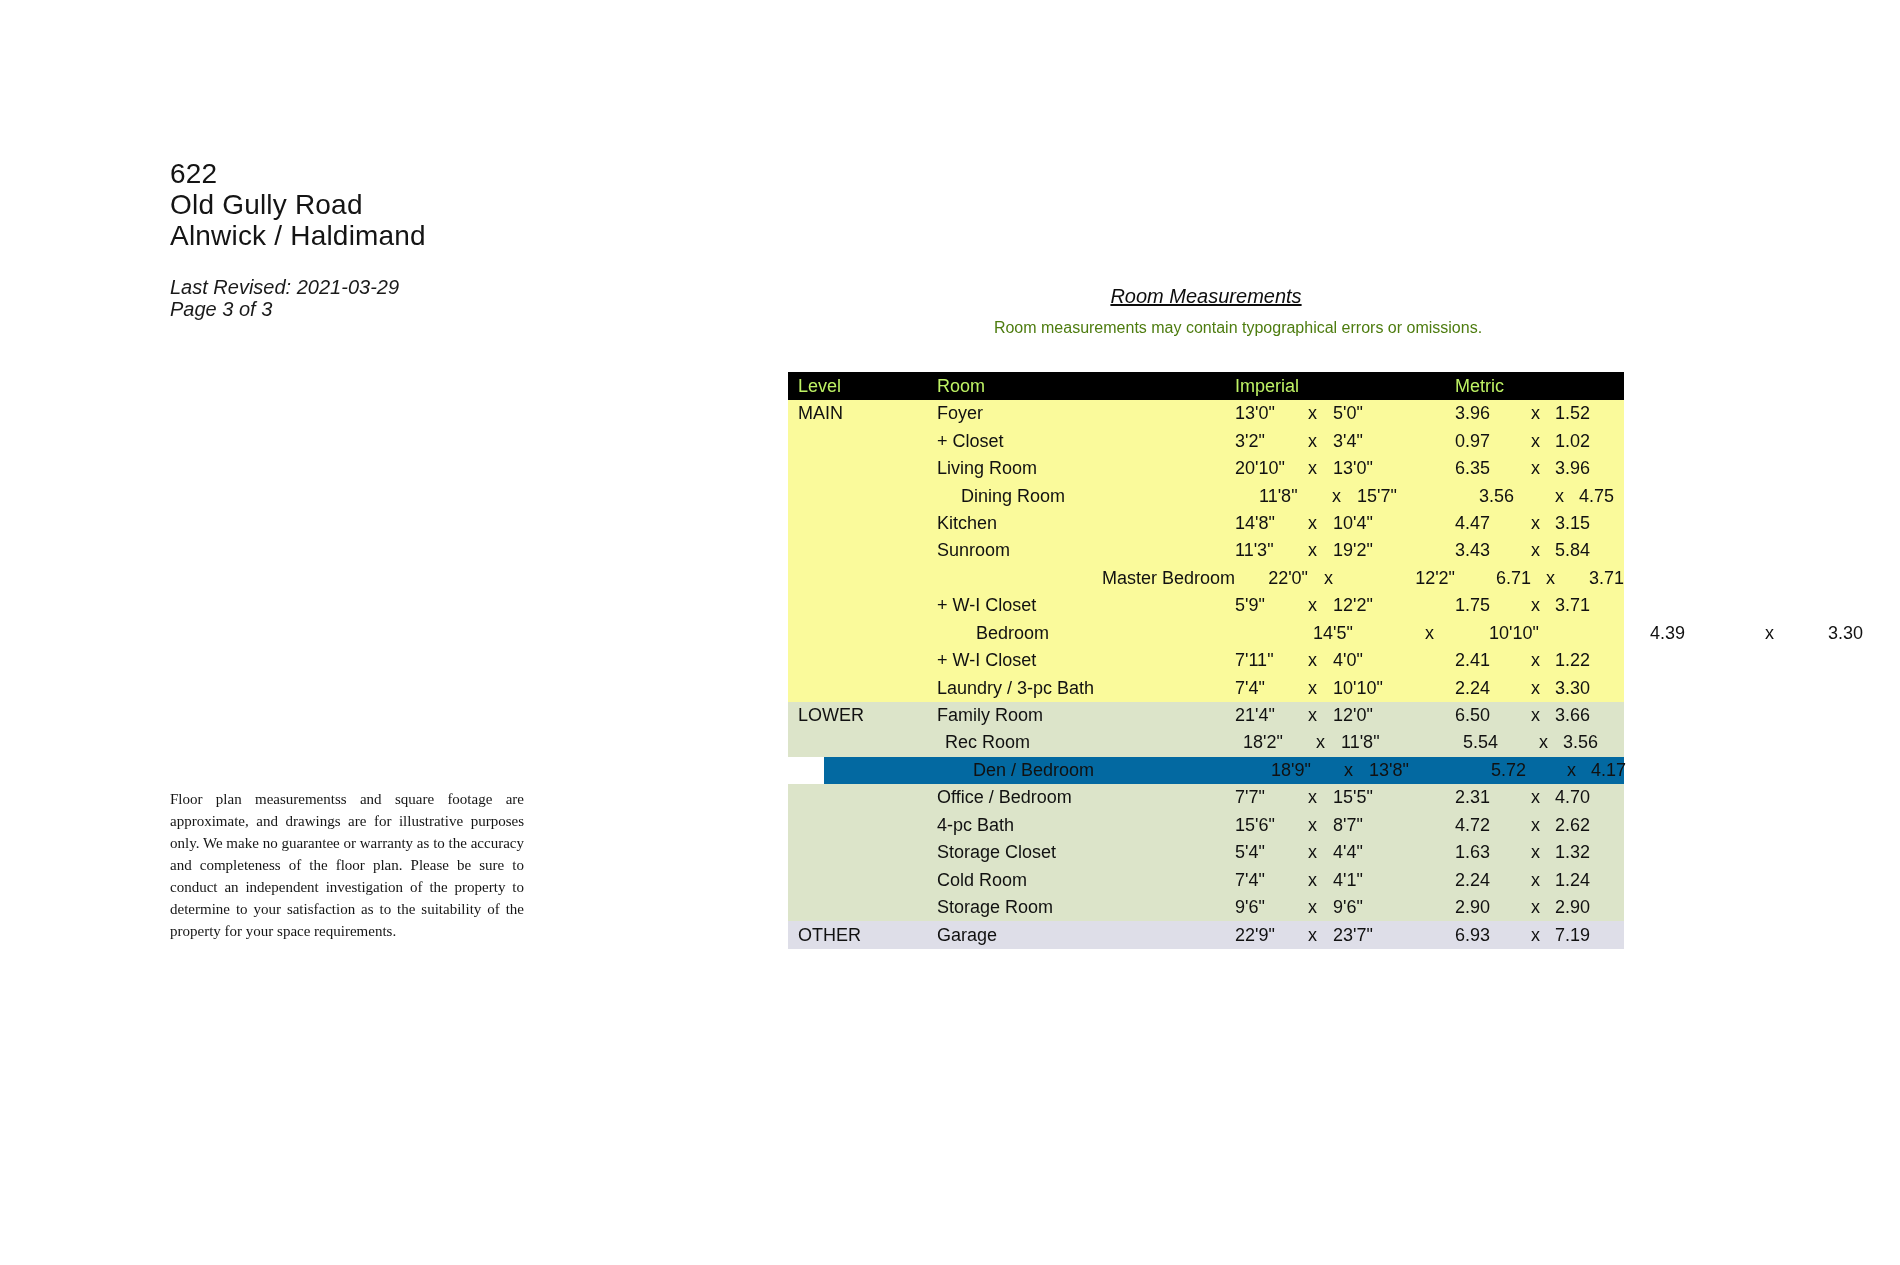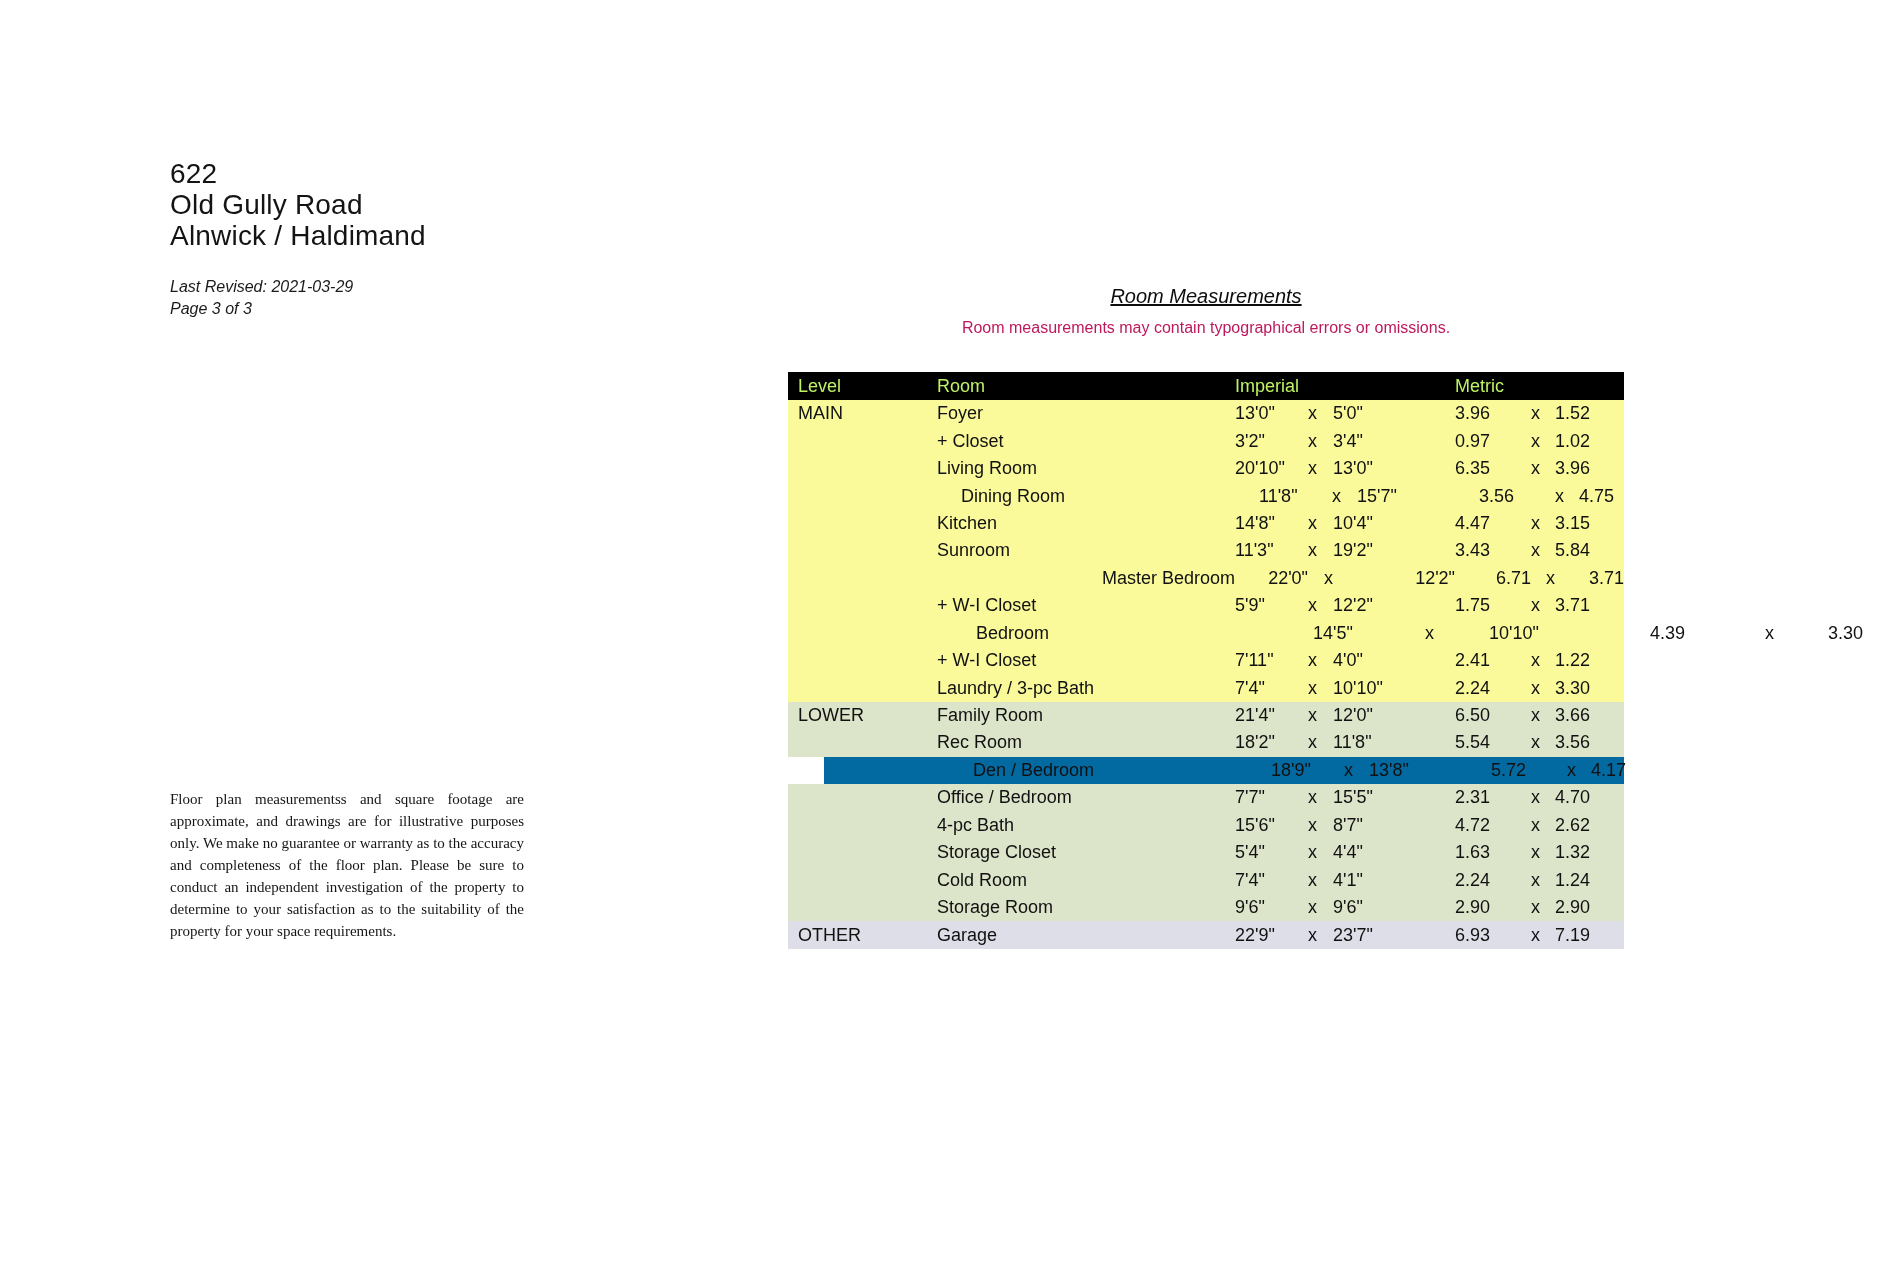--- a/index.html
+++ b/index.html
@@ -19,21 +19,21 @@
     left:170px; top:158px;
     font-size:28px;
     line-height:31px;
     color:#141414;
     letter-spacing:0.2px;
   }
   .meta {
     position:absolute;
     left:170px; top:276px;
     font-style:italic;
-    font-size:16px;
+    font-size:20px;
     line-height:22px;
     color:#1a1a1a;
   }
   .disclaimer {
     position:absolute;
     left:170px; top:788px;
     width:354px;
     font-family:"Liberation Serif", serif;
     font-size:15px;
     line-height:22px;
@@ -46,25 +46,25 @@
     left:788px; top:285px;
     width:836px;
     text-align:center;
     font-size:20px;
     text-decoration:underline;
     color:#0d0d0d;
     font-style:italic;
   }
   .tbl-subtitle {
     position:absolute;
-    left:788px; top:319px;
+    left:820px; top:319px;
     width:836px;
     text-align:center;
     font-size:16px;
-    color:#be185d;
+    color:#4d7c0f;
   }
   .tbl {
     position:absolute;
     left:788px; top:372px;
     width:836px;
     font-size:18px;
   }
   .trow {
     display:grid;
     grid-template-columns:149px 298px 73px 25px 122px 76px 24px 69px;
@@ -223,21 +223,21 @@
         <div class="trow" style="background: rgb(220, 228, 201);">
           <div class="tcell c0">LOWER</div>
           <div class="tcell c1">Family Room</div>
           <div class="tcell c2">21'4"</div>
           <div class="tcell c3">x</div>
           <div class="tcell c4">12'0"</div>
           <div class="tcell c5">6.50</div>
           <div class="tcell c6">x</div>
           <div class="tcell c7">3.66</div>
         </div>
-        <div class="trow" style="background: rgb(220, 228, 201);">
+        <div class="trow" style="background: rgb(220, 228, 201); padding-left: 8px;">
           <div class="tcell c0"></div>
           <div class="tcell c1">Rec Room</div>
           <div class="tcell c2">18'2"</div>
           <div class="tcell c3">x</div>
           <div class="tcell c4">11'8"</div>
           <div class="tcell c5">5.54</div>
           <div class="tcell c6">x</div>
           <div class="tcell c7">3.56</div>
         </div>
         <div class="trow" style="background: #0369a1; margin-left: 36px;">

